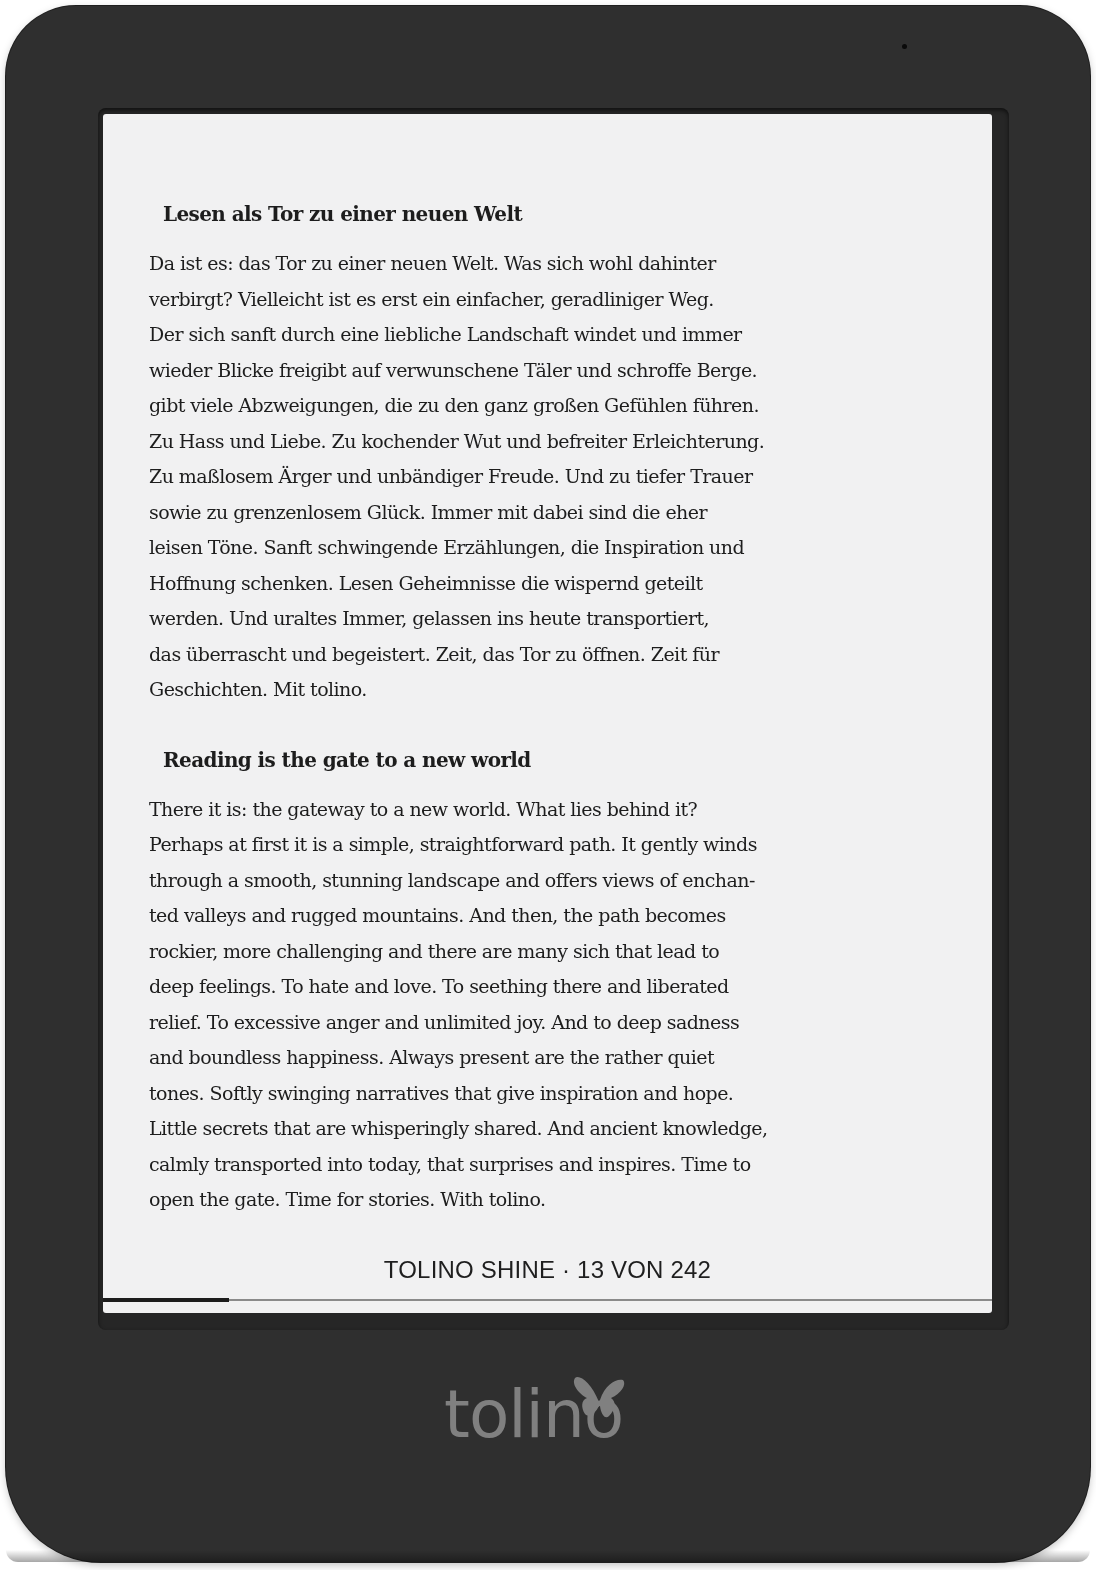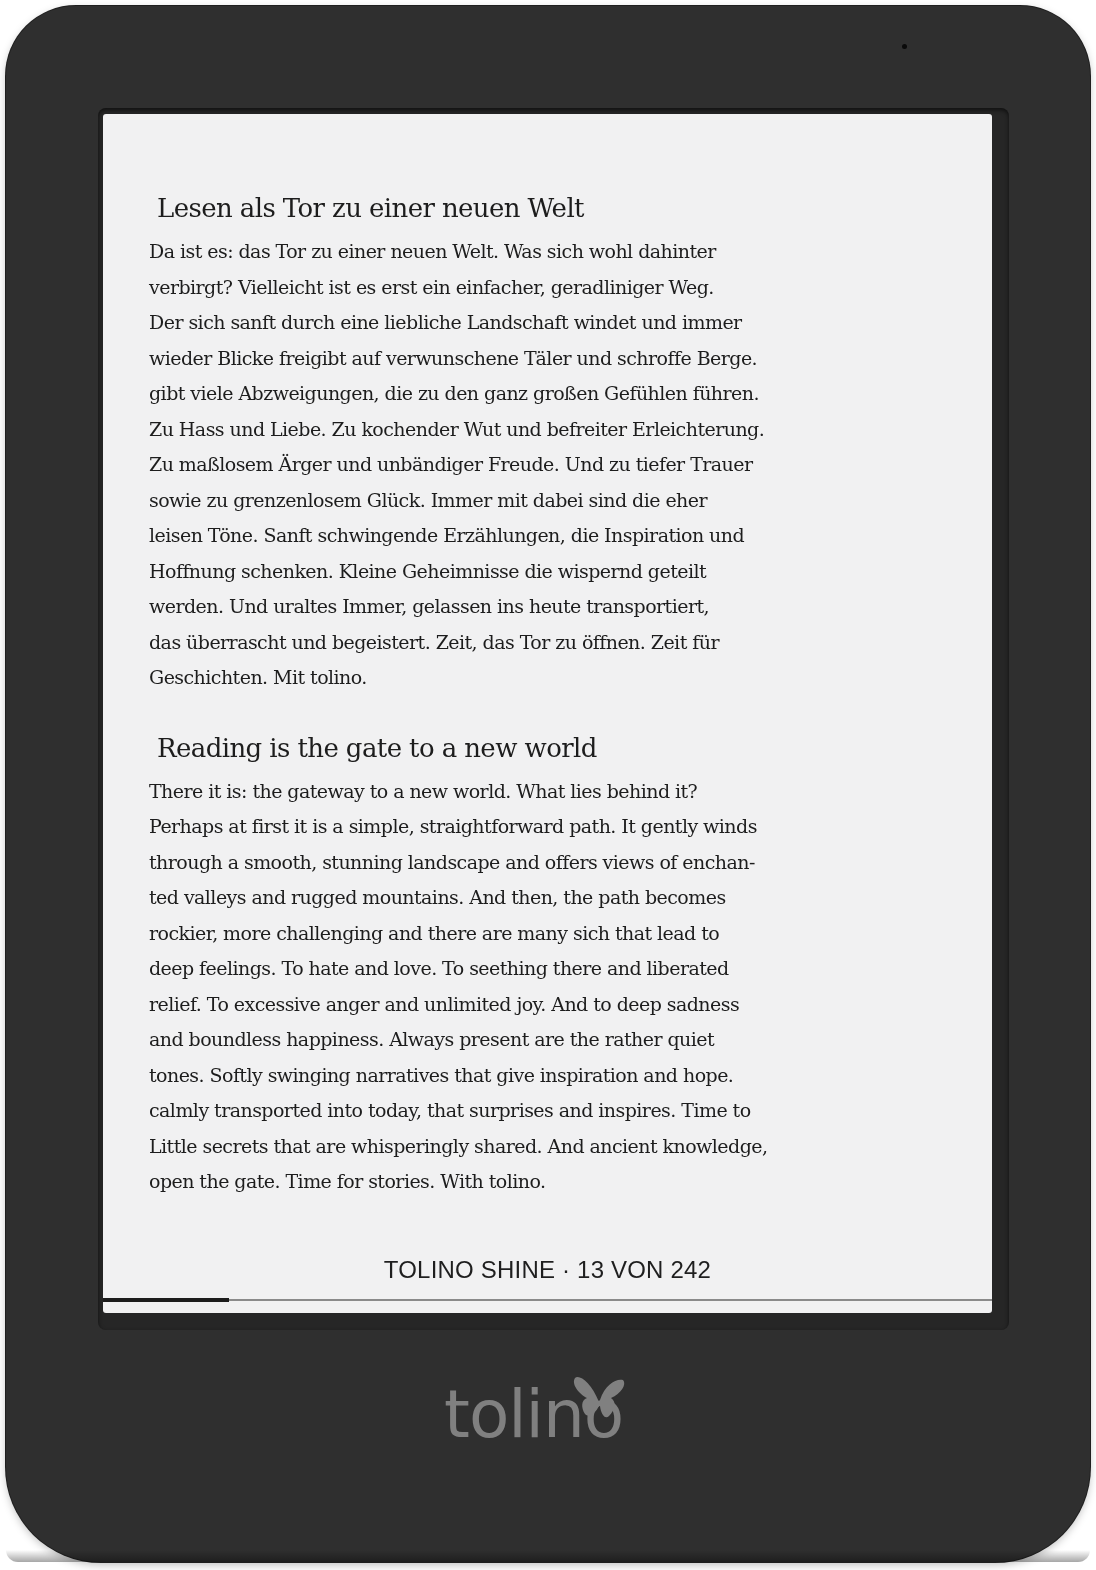--- a/index.html
+++ b/index.html
@@ -66,25 +66,25 @@
       top: 68px;
       width: 810px;
       font-family: "DejaVu Serif", "Liberation Serif", serif;
       color: #1d1d1d;
     }
     .section + .section {
       margin-top: 34px;
     }
     .heading {
       font-family: "DejaVu Serif", "Liberation Serif", serif;
-      font-weight: normal;
-      font-size: 26px;
+      font-weight: bold;
+      font-size: 20px;
       line-height: 36px;
       letter-spacing: -0.6px;
-      margin: 8px;
+      margin: 14px;
       white-space: nowrap;
     }
     .para {
       margin: 0;
     }
     .line {
       display: block;
       font-size: 19px;
       line-height: 35.5px;
       letter-spacing: -0.55px;
@@ -155,40 +155,40 @@
         <p class="para" id="body-0">
             <span class="line">Da ist es: das Tor zu einer neuen Welt. Was sich wohl dahinter</span>
             <span class="line">verbirgt? Vielleicht ist es erst ein einfacher, geradliniger Weg.</span>
             <span class="line">Der sich sanft durch eine liebliche Landschaft windet und immer</span>
             <span class="line">wieder Blicke freigibt auf verwunschene Täler und schroffe Berge.</span>
             <span class="line">gibt viele Abzweigungen, die zu den ganz großen Gefühlen führen.</span>
             <span class="line">Zu Hass und Liebe. Zu kochender Wut und befreiter Erleichterung.</span>
             <span class="line">Zu maßlosem Ärger und unbändiger Freude. Und zu tiefer Trauer</span>
             <span class="line">sowie zu grenzenlosem Glück. Immer mit dabei sind die eher</span>
             <span class="line">leisen Töne. Sanft schwingende Erzählungen, die Inspiration und</span>
-            <span class="line">Hoffnung schenken. Kleine Geheimnisse  die wispernd geteilt</span>
+            <span class="line">Hoffnung schenken. Lesen Geheimnisse  die wispernd geteilt</span>
             <span class="line">werden. Und uraltes Immer, gelassen ins heute transportiert,</span>
             <span class="line">das überrascht und begeistert. Zeit, das Tor zu öffnen. Zeit für</span>
             <span class="line">Geschichten. Mit tolino.</span>
           </p>
       </div>
       <div class="section">
         <h2 class="heading">Reading is the gate to a new world</h2>
         <p class="para" id="body-1">
             <span class="line">There it is: the gateway to a new world. What lies behind it?</span>
             <span class="line">Perhaps at first it is a simple, straightforward path. It gently winds</span>
             <span class="line">through a smooth, stunning landscape and offers views of enchan-</span>
             <span class="line">ted valleys and rugged mountains. And then, the path becomes</span>
             <span class="line">rockier, more challenging and there are many sich that lead to</span>
             <span class="line">deep feelings. To hate and love. To seething there and liberated</span>
             <span class="line">relief. To excessive anger and unlimited joy. And to deep sadness</span>
             <span class="line">and boundless happiness. Always present are the rather quiet</span>
             <span class="line">tones. Softly swinging narratives that give inspiration and hope.</span>
+            <span class="line">Little secrets that are whisperingly shared. And ancient knowledge,</span>
             <span class="line">calmly transported into today, that surprises and inspires. Time to</span>
-            <span class="line">Little secrets that are whisperingly shared. And ancient knowledge,</span>
             <span class="line">open the gate. Time for stories. With tolino.</span>
           </p>
       </div>
     </div>
 
     <div class="footer-status">TOLINO SHINE · 13 VON 242</div>
     <div class="progress-track"></div>
     <div class="progress-fill" id="progress-fill" style="width: 14.2%;"></div>
   </div>
 

